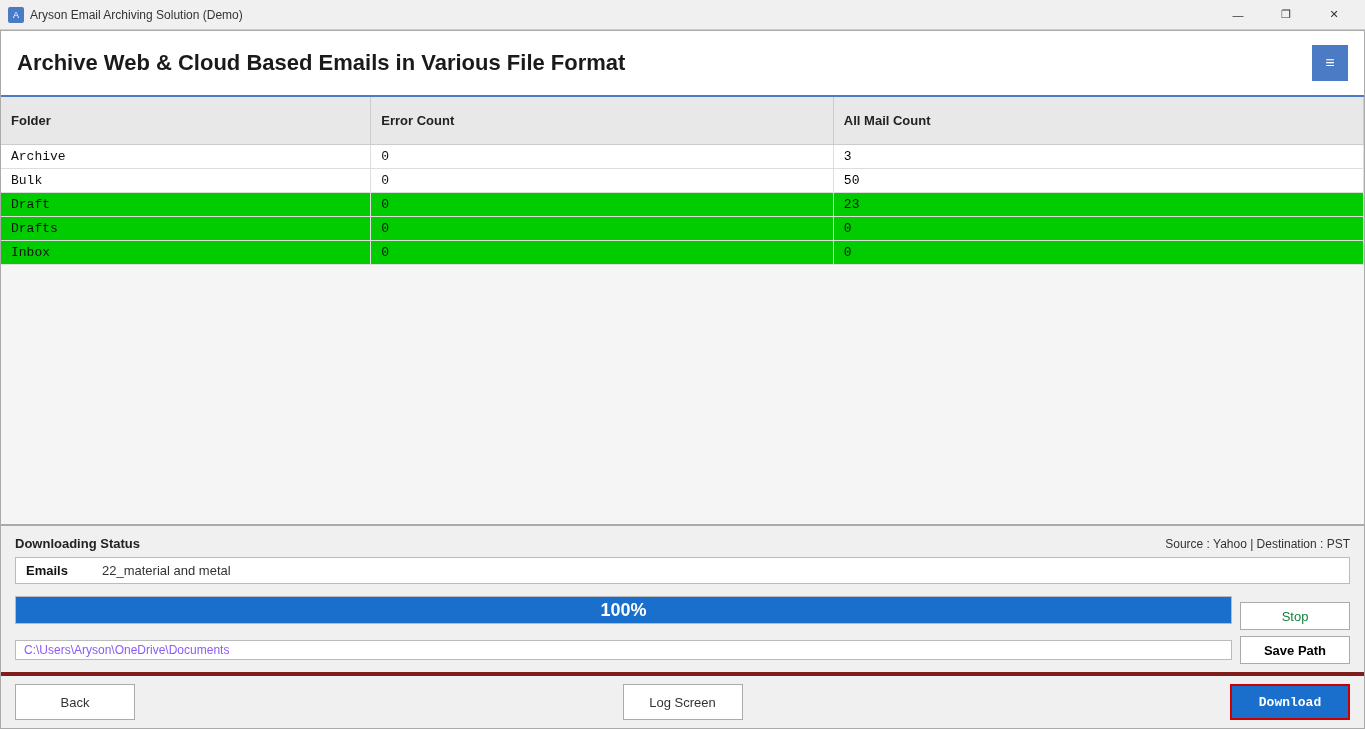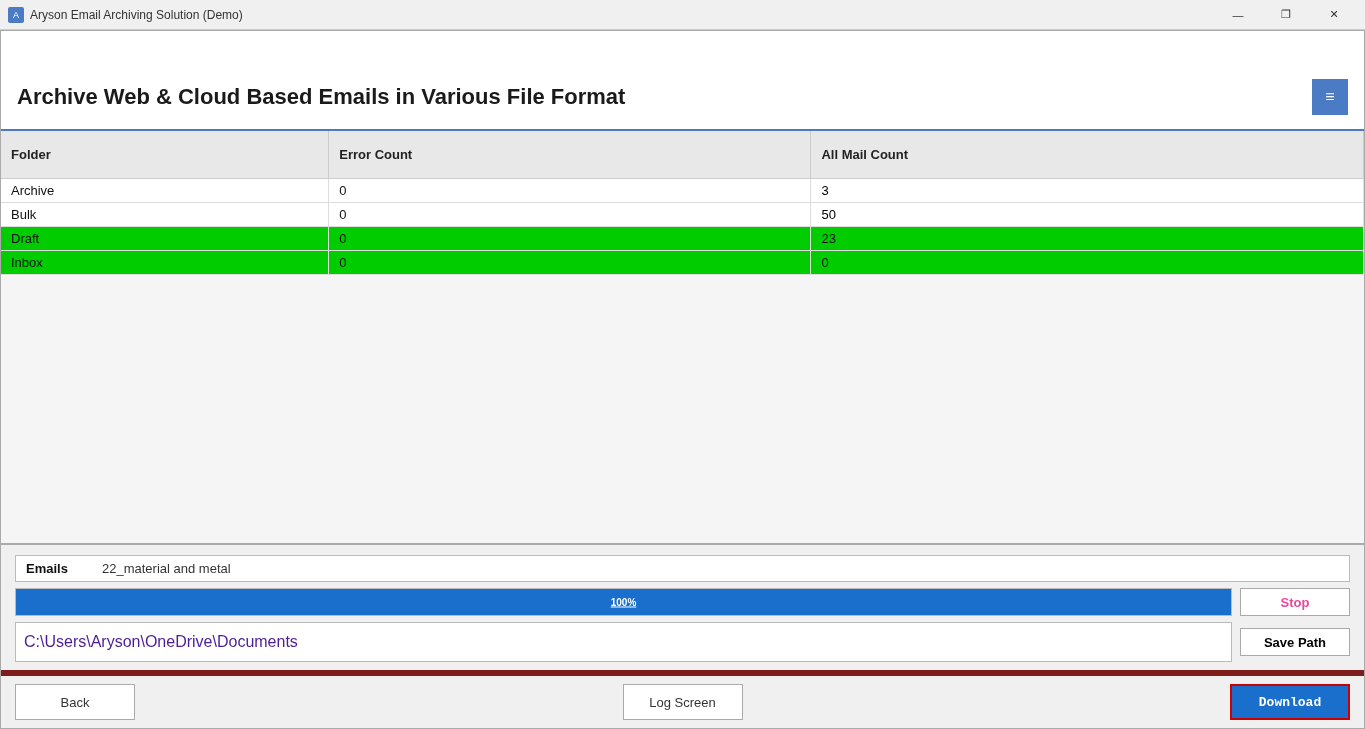--- a/index.html
+++ b/index.html
@@ -73,21 +73,20 @@
 
     
     .app-header {
       background: white;
       padding: 14px 16px;
       display: flex;
       align-items: center;
       justify-content: space-between;
       border-bottom: 2px solid #4a7bc4;
       flex-shrink: 0;
-      margin-top: 34px;
     }
     .app-title {
       font-size: 22px;
       font-weight: bold;
       color: #1a1a1a;
     }
     .menu-btn {
       width: 36px;
       height: 36px;
       background: #4a7bc4;
@@ -117,20 +116,21 @@
     thead th {
       text-align: left;
       padding: 16px 10px;
       font-weight: 600;
       border-right: 1px solid #ccc;
       border-bottom: 1px solid #ccc;
       color: #222;
     }
     tbody tr {
       border-bottom: 1px solid #ddd;
+      font-family: Liberation Mono, monospace;
     }
     tbody tr:nth-child(3), tbody tr:nth-child(4) {
       background: #00cc00;
     }
     tbody tr:nth-child(1) td:nth-child(3),
     tbody tr:nth-child(2) td:nth-child(3) {
       color: #000;
     }
     .row-green {
       background: #00cc00 !important;
@@ -204,67 +204,67 @@
       display: flex;
       align-items: center;
       justify-content: center;
     }
     .progress-text {
       position: absolute;
       width: 100%;
       text-align: center;
       color: white;
       font-weight: 600;
-      font-size: 10px;
+      font-size: 18px;
       top: 50%;
       transform: translateY(-50%);
-      text-decoration: underline;
     }
     .stop-btn {
       width: 110px;
       height: 28px;
       background: white;
       border: 1px solid #aaa;
       cursor: pointer;
       font-size: 13px;
-      font-weight: 700;
-      color: #ec4899;
+      font-weight: 400;
+      color: #15803d;
+      margin-top: 12px;
     }
 
     .path-row {
       display: flex;
       align-items: center;
       gap: 8px;
       margin-bottom: 8px;
     }
     .path-input {
       flex: 1;
-      height: 40px;
+      height: 20px;
       border: 1px solid #bbb;
       padding: 0 8px;
       background: white;
-      font-size: 16px;
-      color: #4c1d95;
+      font-size: 12px;
+      color: #8b5cf6;
     }
     .save-path-btn {
       width: 110px;
       height: 28px;
       background: white;
       border: 1px solid #aaa;
       cursor: pointer;
       font-size: 13px;
       font-weight: 600;
       color: #000000;
     }
 
     
     .footer-bar {
       flex-shrink: 0;
       background: #f0f0f0;
-      border-top: 6px solid #7f1d1d;
+      border-top: 4px solid #7f1d1d;
       padding: 8px 14px;
       display: flex;
       align-items: flex-end;
       justify-content: space-between;
     }
     .back-btn {
       width: 120px;
       height: 36px;
       background: white;
       border: 1px solid #aaa;
@@ -334,29 +334,38 @@
             <td>Bulk</td>
             <td>0</td>
             <td>50</td>
           </tr>
           <tr class="row-green">
             <td>Draft</td>
             <td>0</td>
             <td>23</td>
           </tr>
           <tr class="row-green">
+            <td>Drafts</td>
+            <td>0</td>
+            <td>0</td>
+          </tr>
+          <tr class="row-green">
             <td>Inbox</td>
             <td>0</td>
             <td>0</td>
           </tr>
         </tbody>
     </table>
   </div>
 
   <div class="status-panel">
+    <div class="status-header">
+      <span class="status-title">Downloading Status</span>
+      <span class="source-dest">Source : Yahoo | Destination : PST</span>
+    </div>
 
     <div class="email-row">
       <span class="email-label">Emails</span>
       <span class="email-value">22_material and metal</span>
     </div>
 
     <div class="progress-row">
       <div class="progress-bar-container">
         <div class="progress-bar-fill" id="progress-fill" style="width: 100%;">
         </div>

